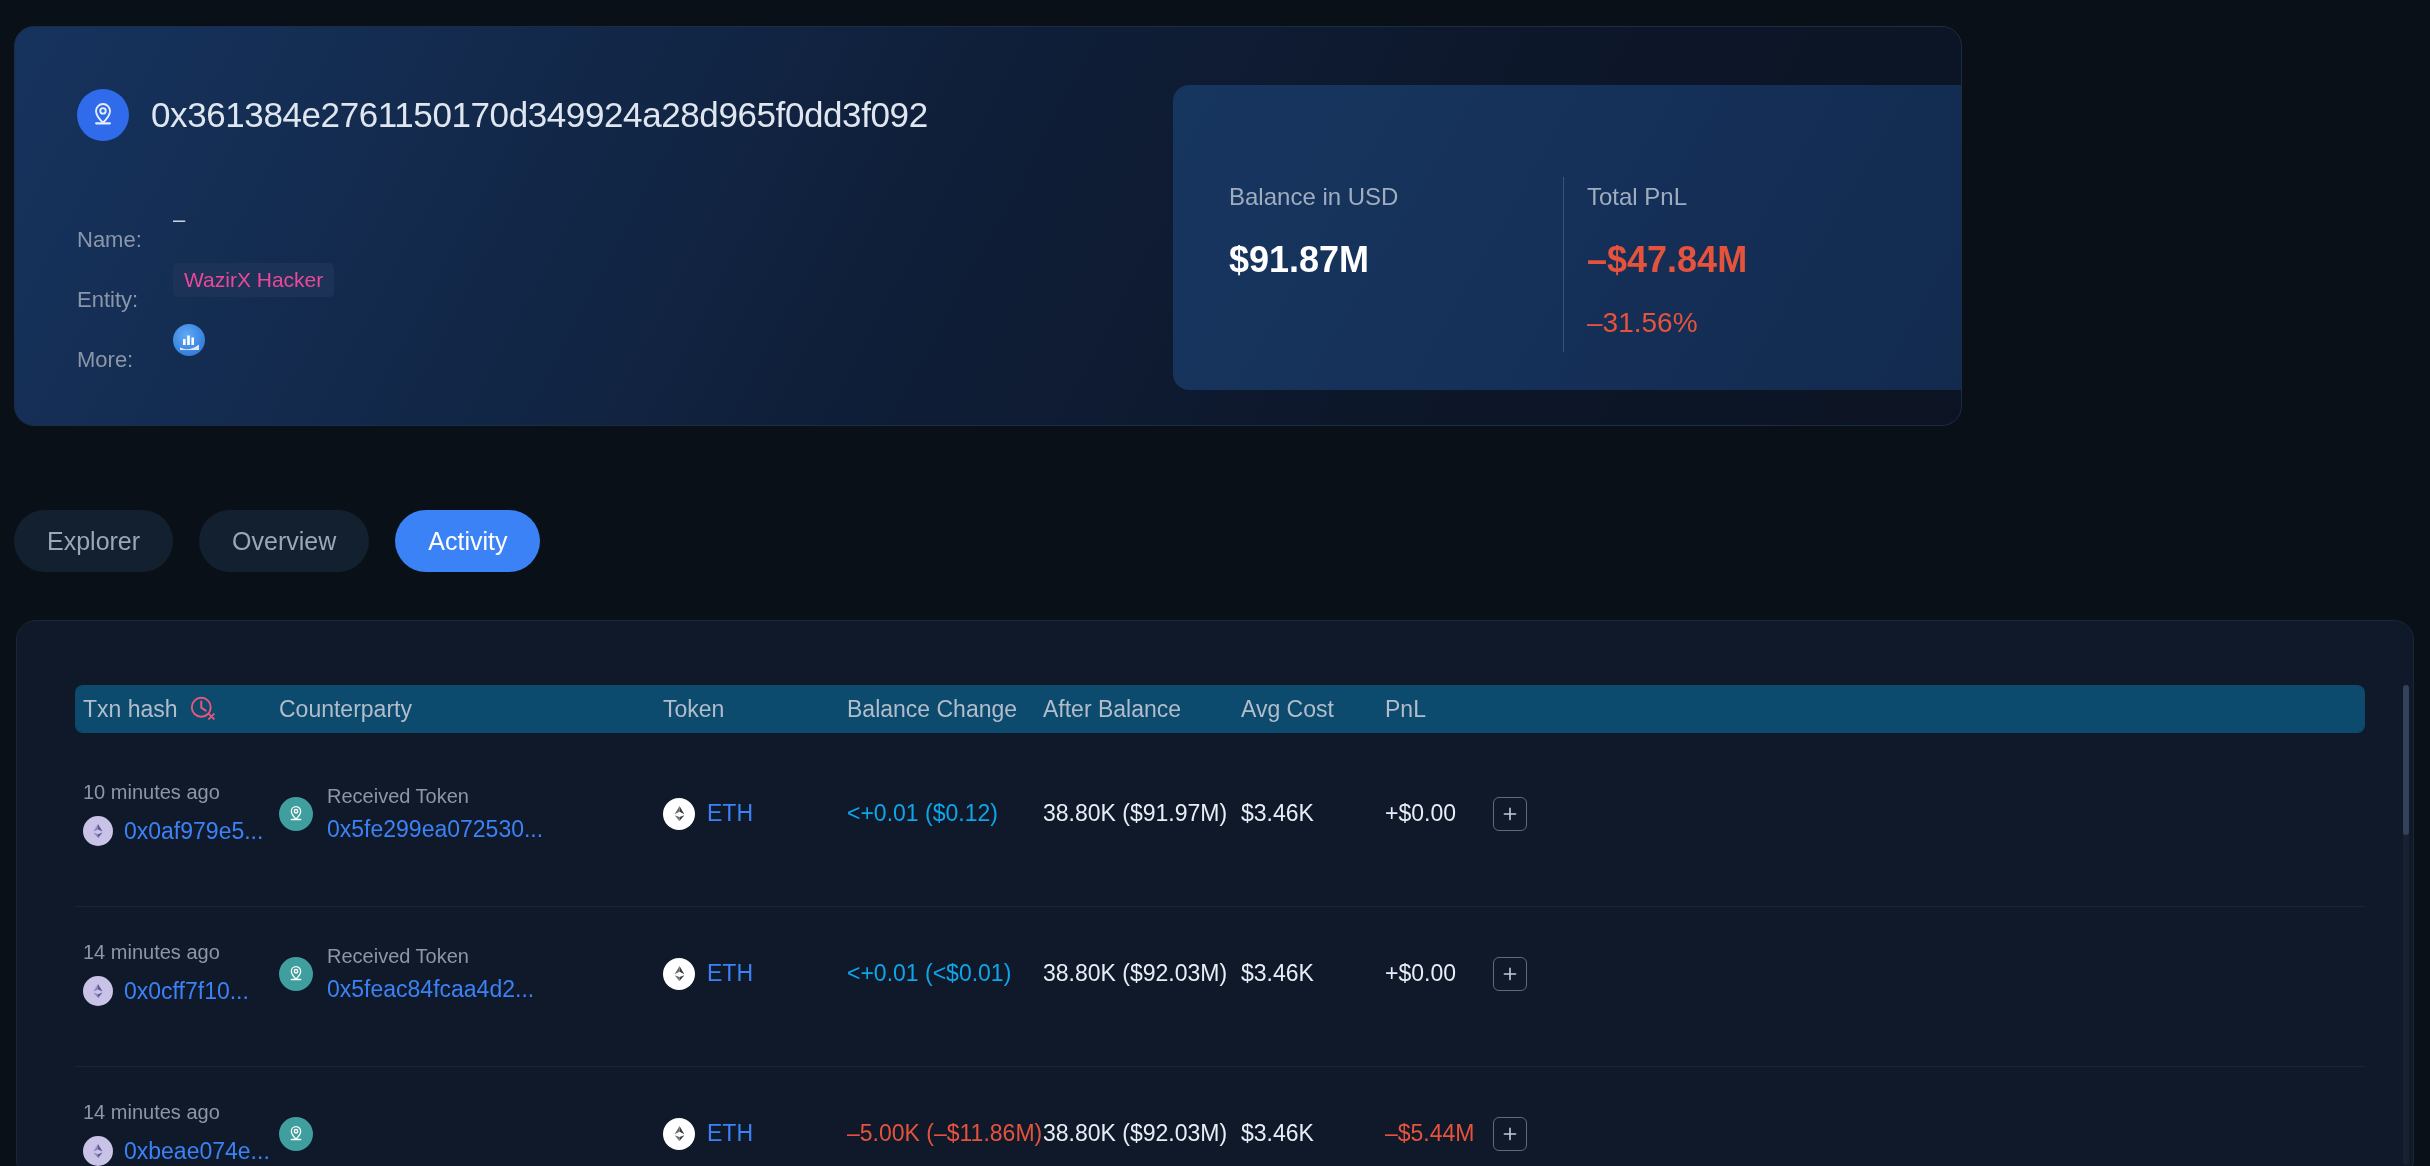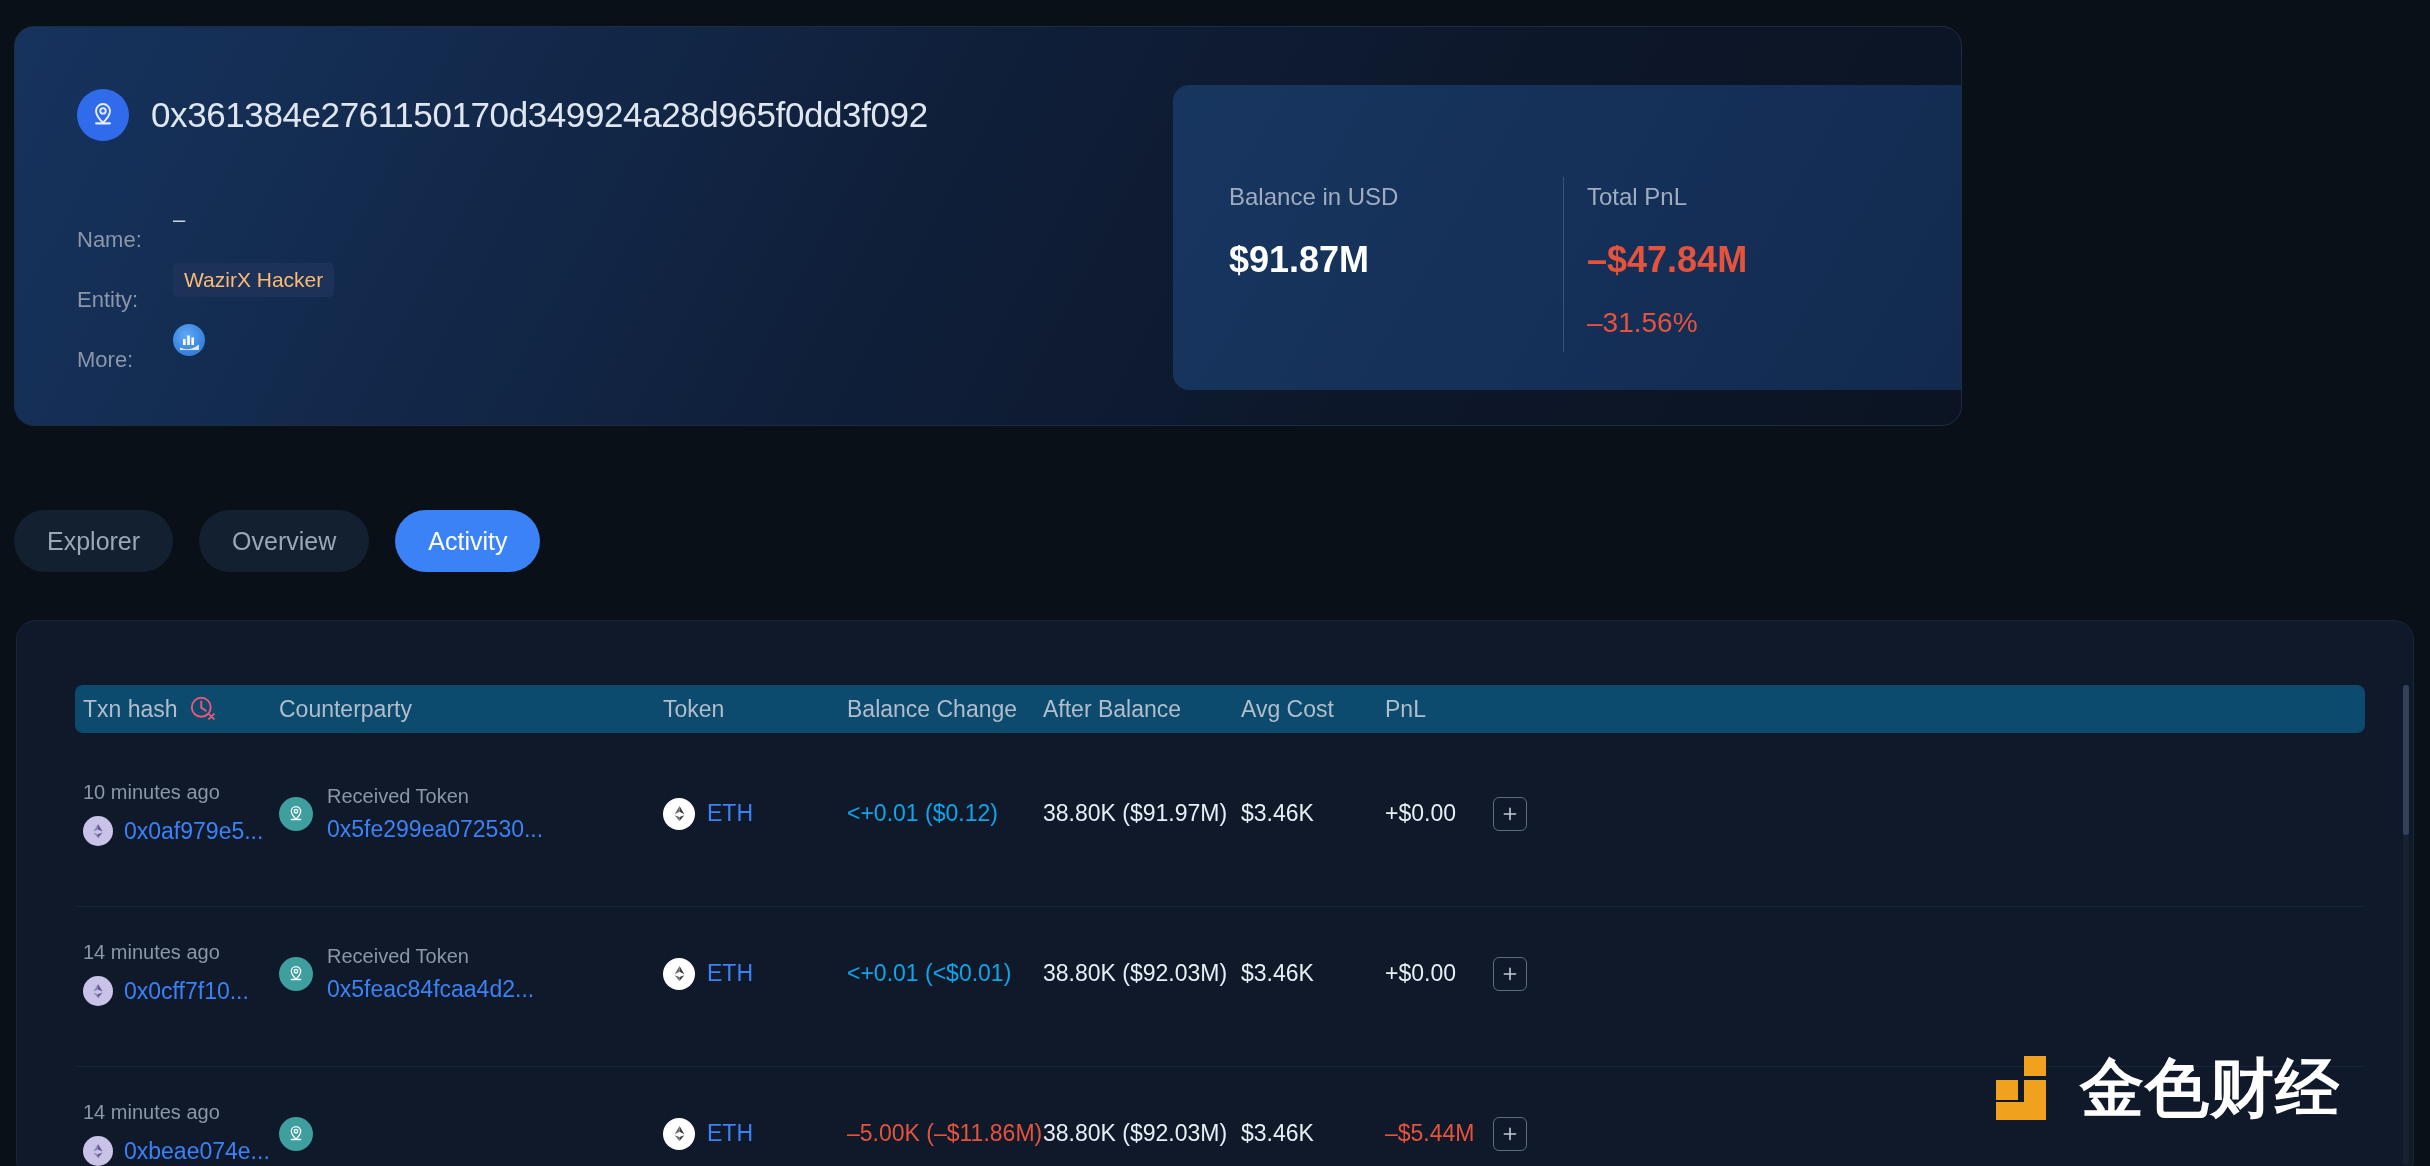--- a/index.html
+++ b/index.html
@@ -83,21 +83,21 @@
   }
   .meta-value-dash {
     font-size: 22px;
     color: #c9d3e0;
   }
   .entity-chip {
     display: inline-block;
     padding: 4px 11px;
     border-radius: 5px;
     background: #1c3357;
-    color: #fdba74;
+    color: #ec4899;
     font-size: 21px;
     line-height: 26px;
     white-space: nowrap;
   }
   .more-badge {
     width: 32px; height: 32px;
     border-radius: 50%;
     background: radial-gradient(circle at 42% 36%, #63a9f5 0%, #3d8ae4 52%, #2f6dc4 100%);
     display: flex; align-items: center; justify-content: center;
     position: relative;
@@ -601,23 +601,14 @@
         </div>
       </div>
 
     </div>
 
     <div class="scroll-track">
       <div class="scroll-thumb"></div>
     </div>
   </div>
 
-  <div class="watermark">
-    <svg class="wm-logo" viewBox="0 0 66 72">
-      <rect x="30" y="4" width="22" height="20" fill="#f0a11e"></rect>
-      <rect x="2" y="28" width="22" height="20" fill="#f0a11e"></rect>
-      <rect x="30" y="28" width="22" height="40" fill="#f0a11e"></rect>
-      <rect x="2" y="50" width="50" height="18" fill="#f0a11e"></rect>
-    </svg>
-    <div class="wm-text">金色财经</div>
-  </div>
 
 </div>
 
 </body></html>

